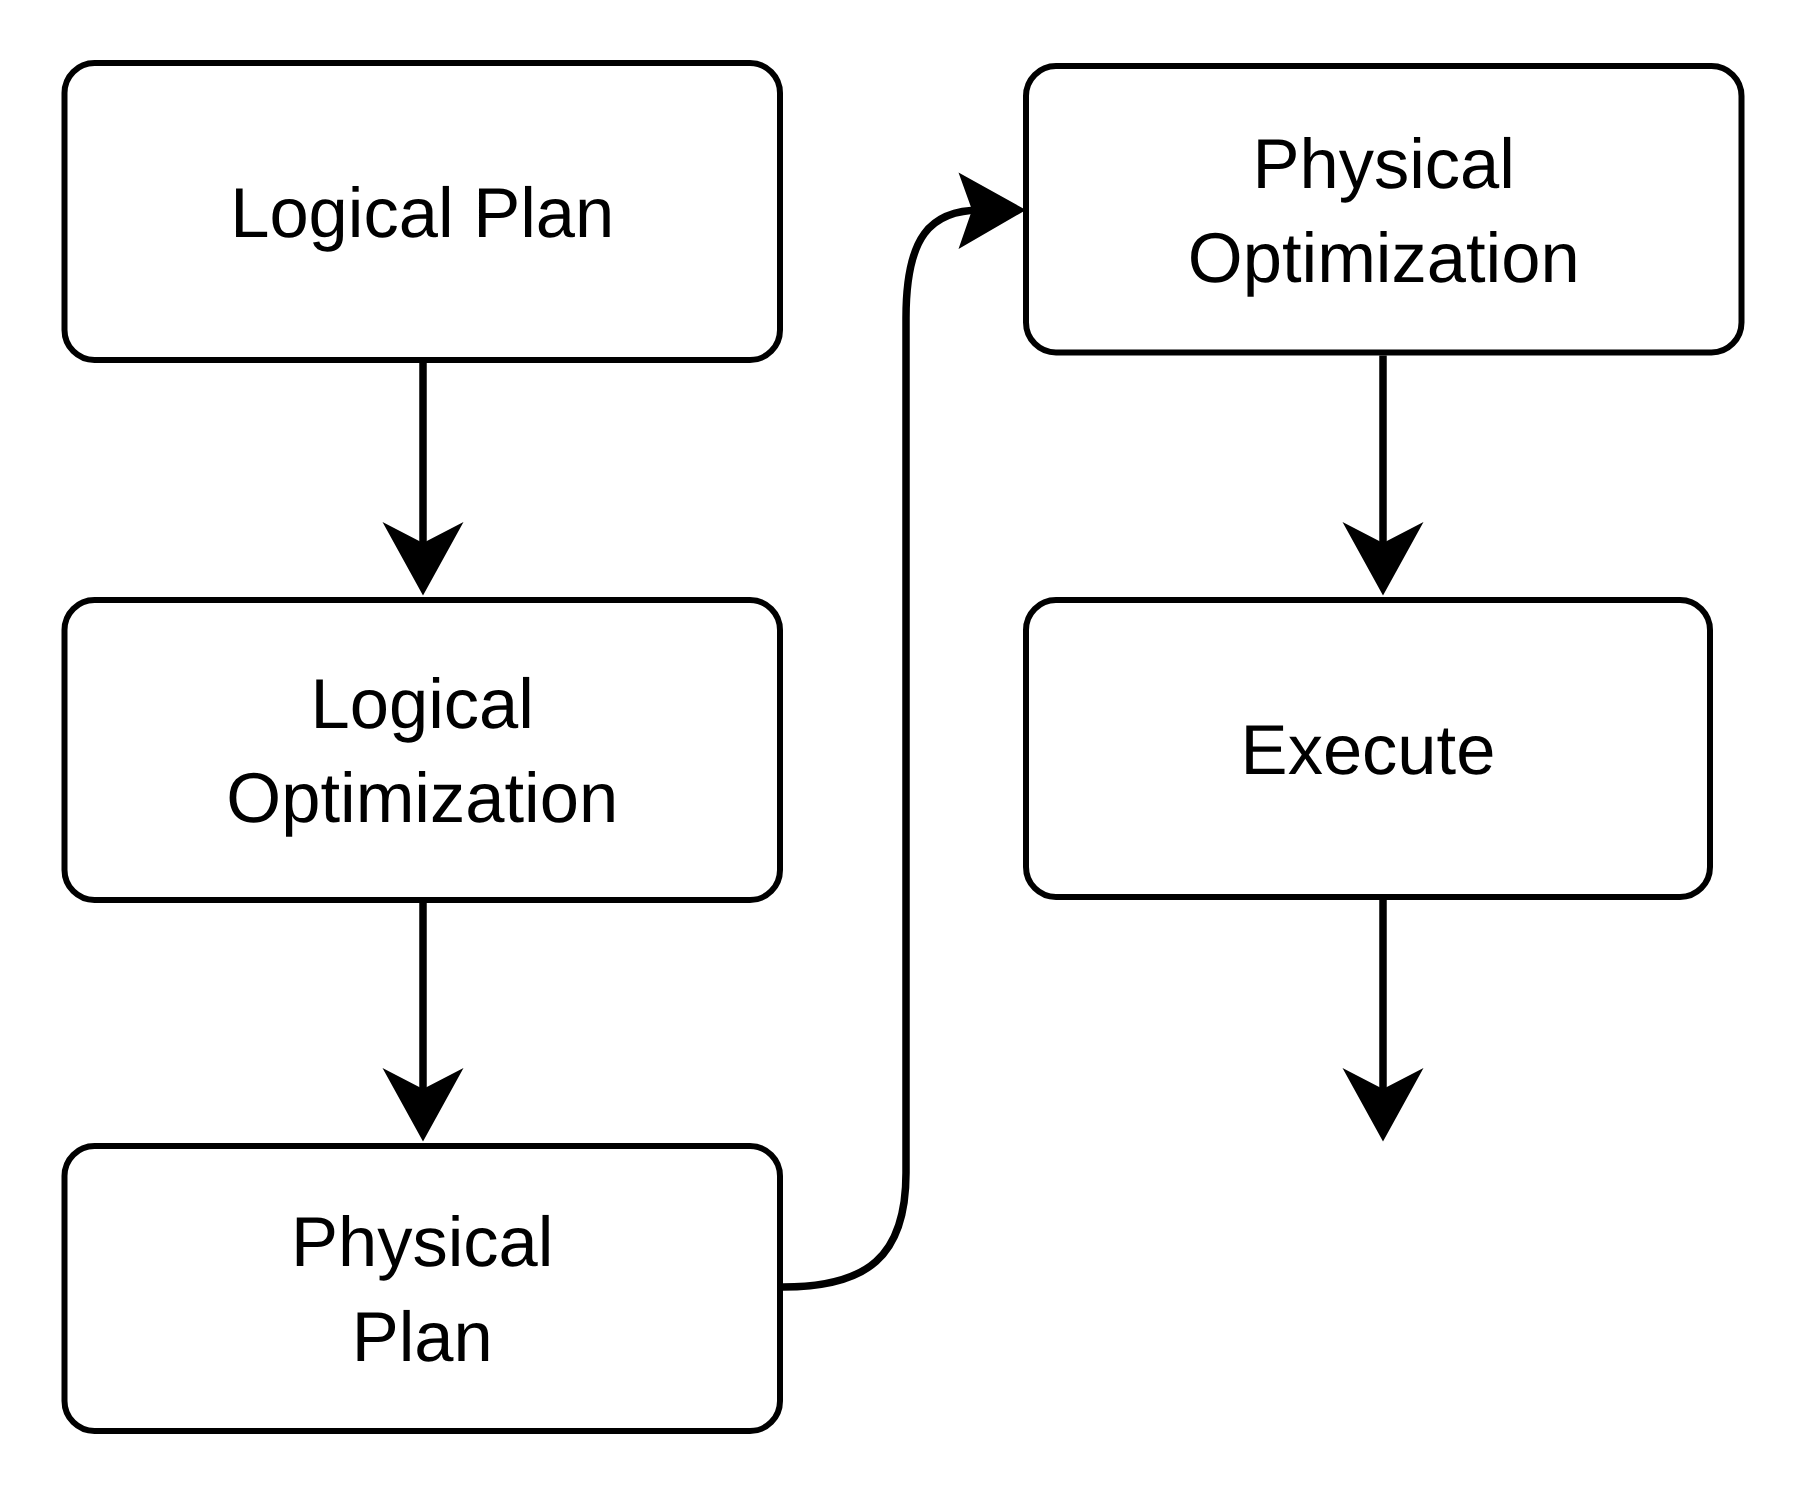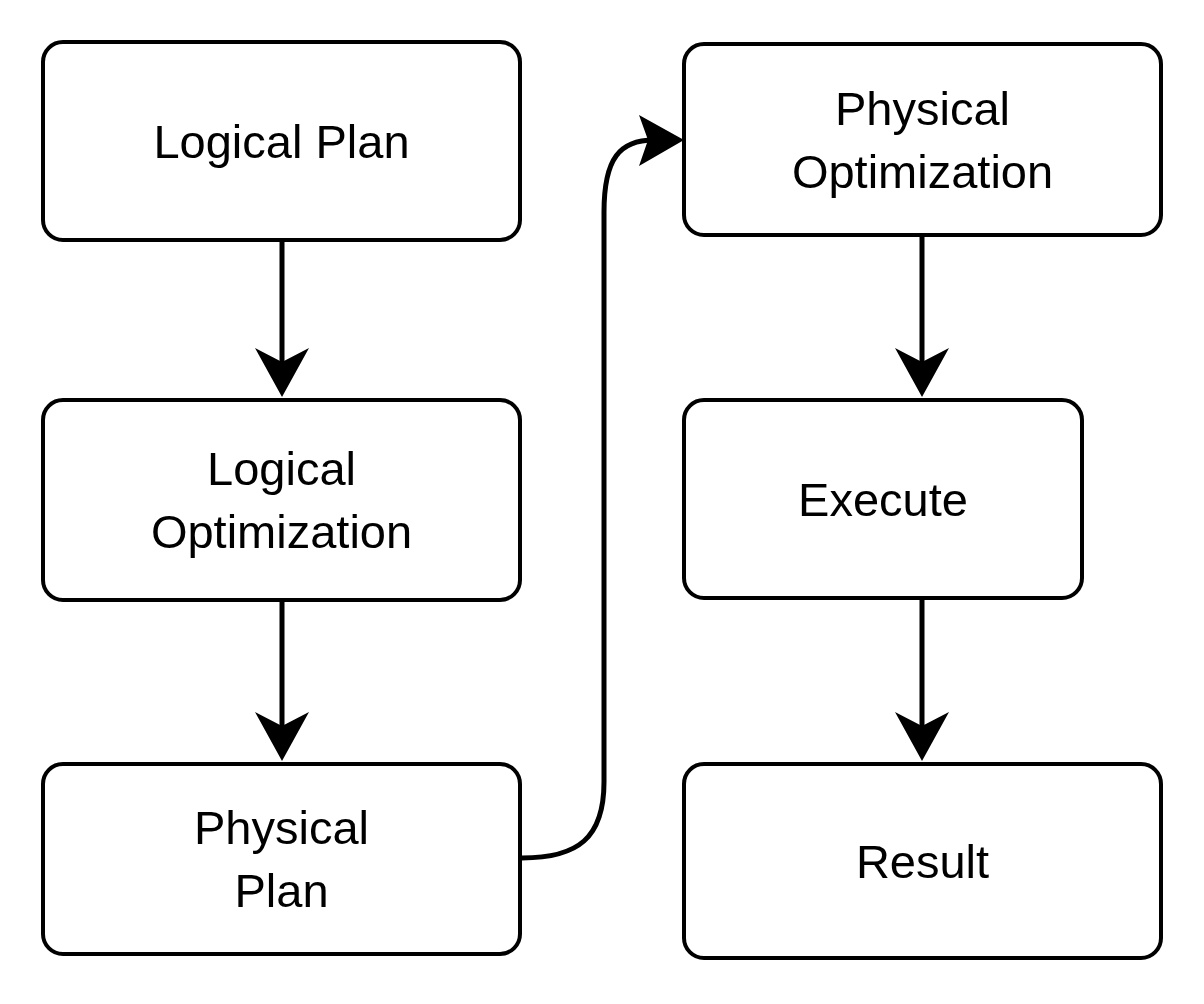--- a/index.html
+++ b/index.html
@@ -98,21 +98,18 @@
   <div class="node-box" style="left:41px; top:762px; width:481px; height:194px;">
     <span class="node-label">Physical
 Plan</span>
   </div>
 
   <div class="node-box" style="left:682px; top:42px; width:481px; height:195px;">
     <span class="node-label">Physical
 Optimization</span>
   </div>
 
-  <div class="node-box" style="left:682px; top:398px; width:402px; height:202px;">
+  <div class="node-box" style="left:682px; top:398px; width:460px; height:202px;">
     <span class="node-label">Execute</span>
   </div>
 
-  <div class="node-box" style="left:682px; top:762px; width:481px; height:198px;">
-    <span class="node-label">Result</span>
-  </div>
 
 </div>
 
 </body></html>

